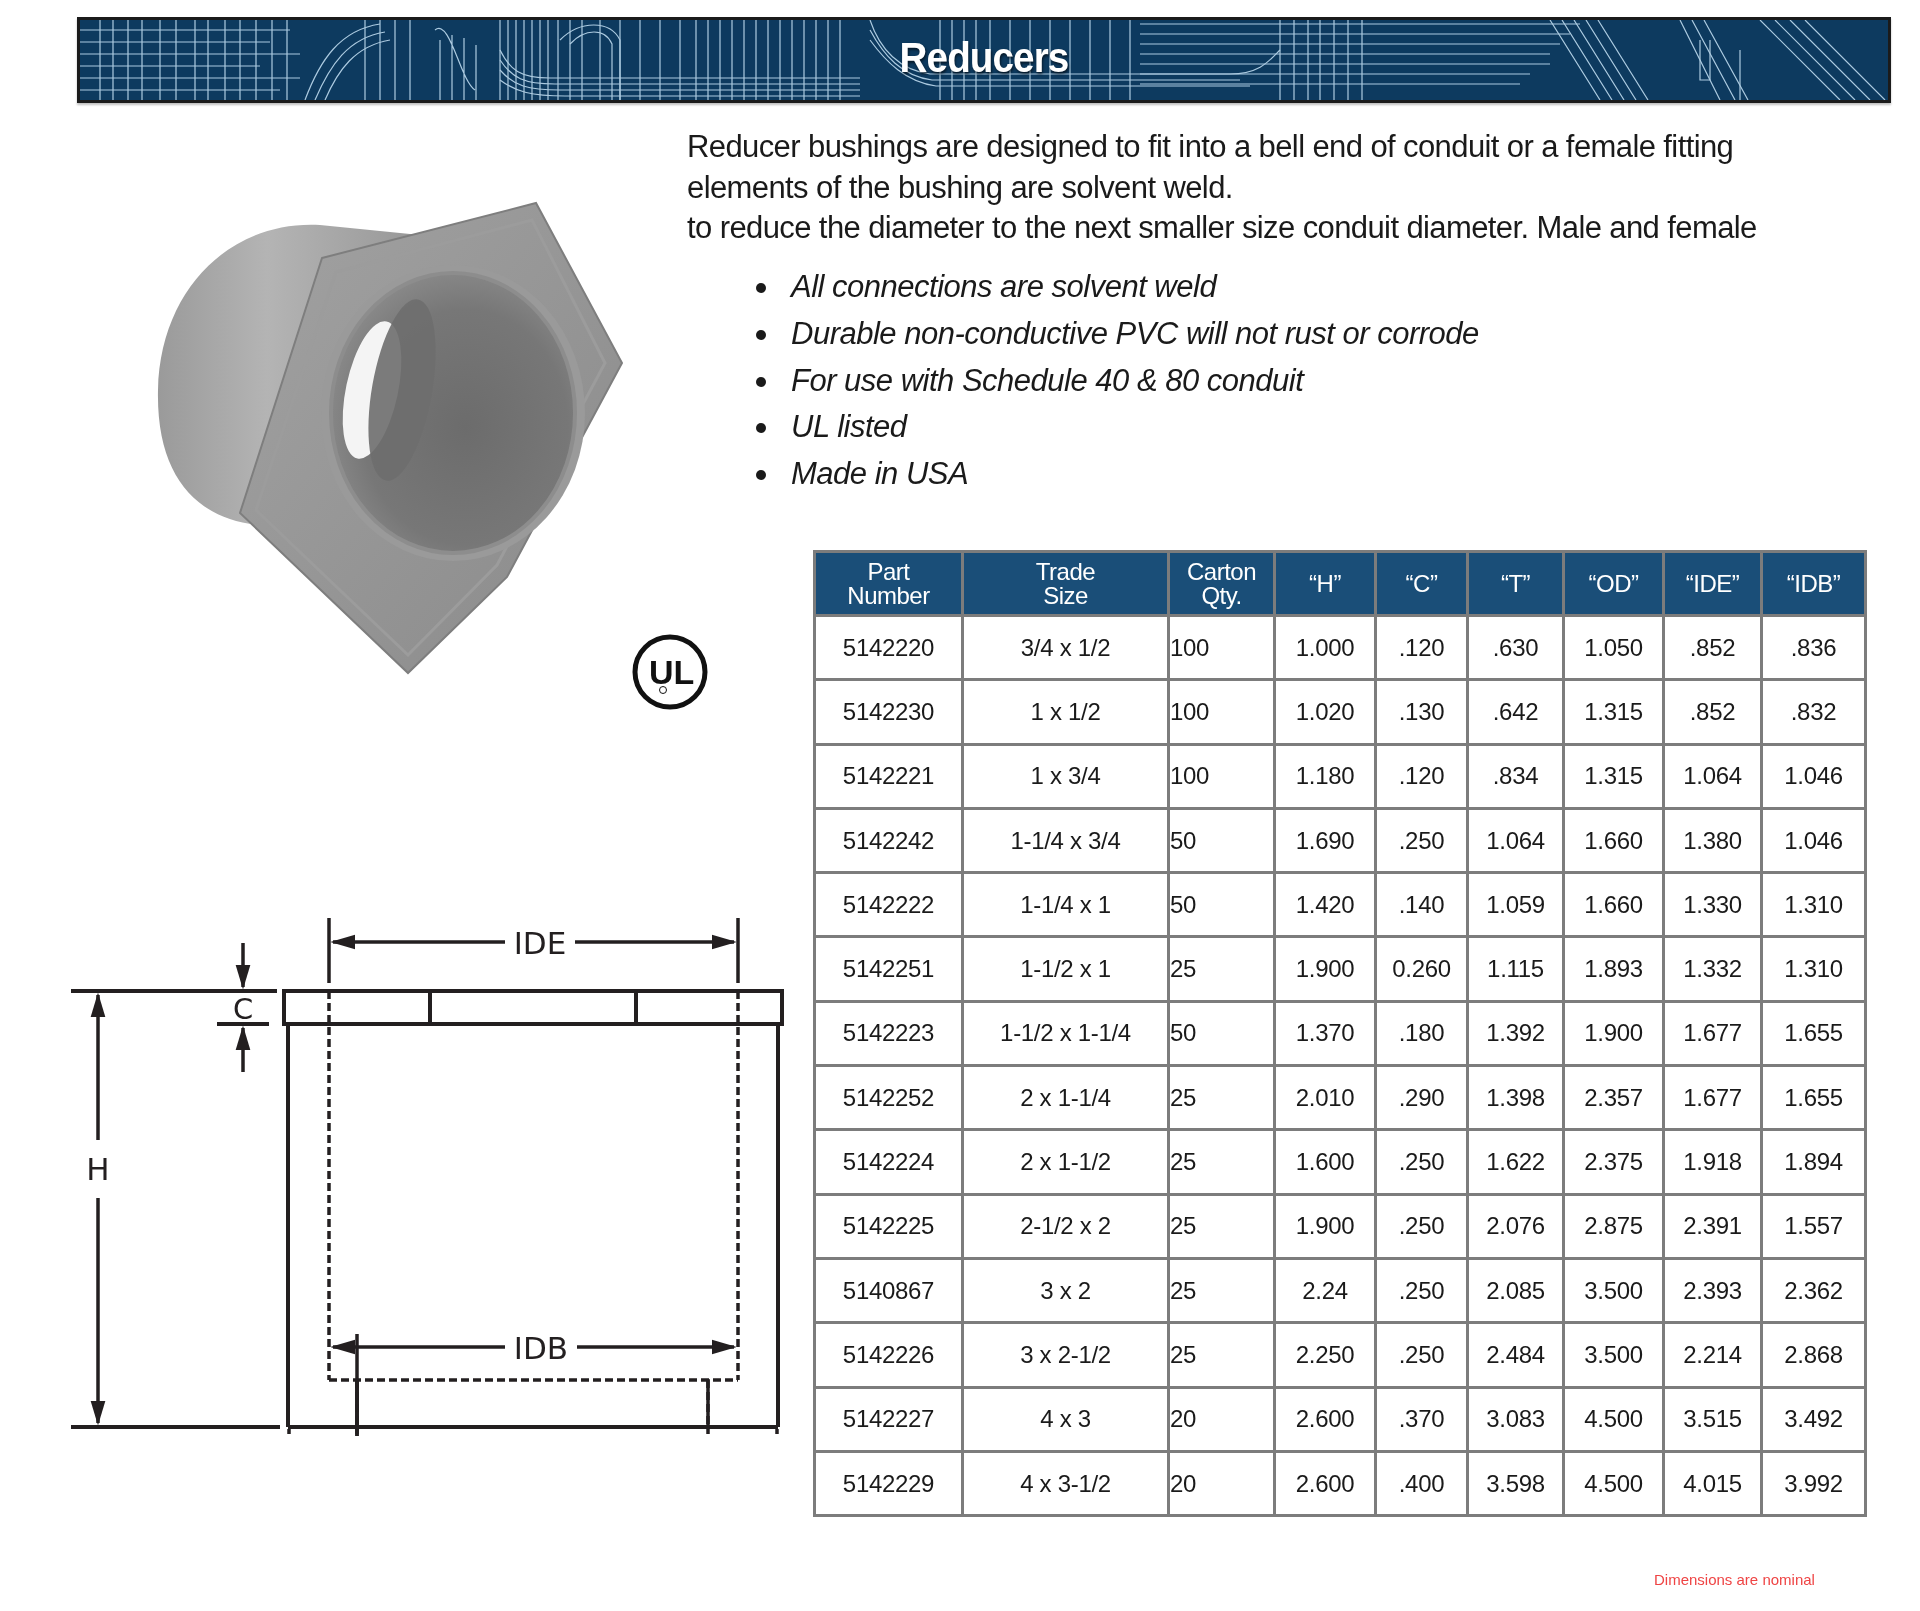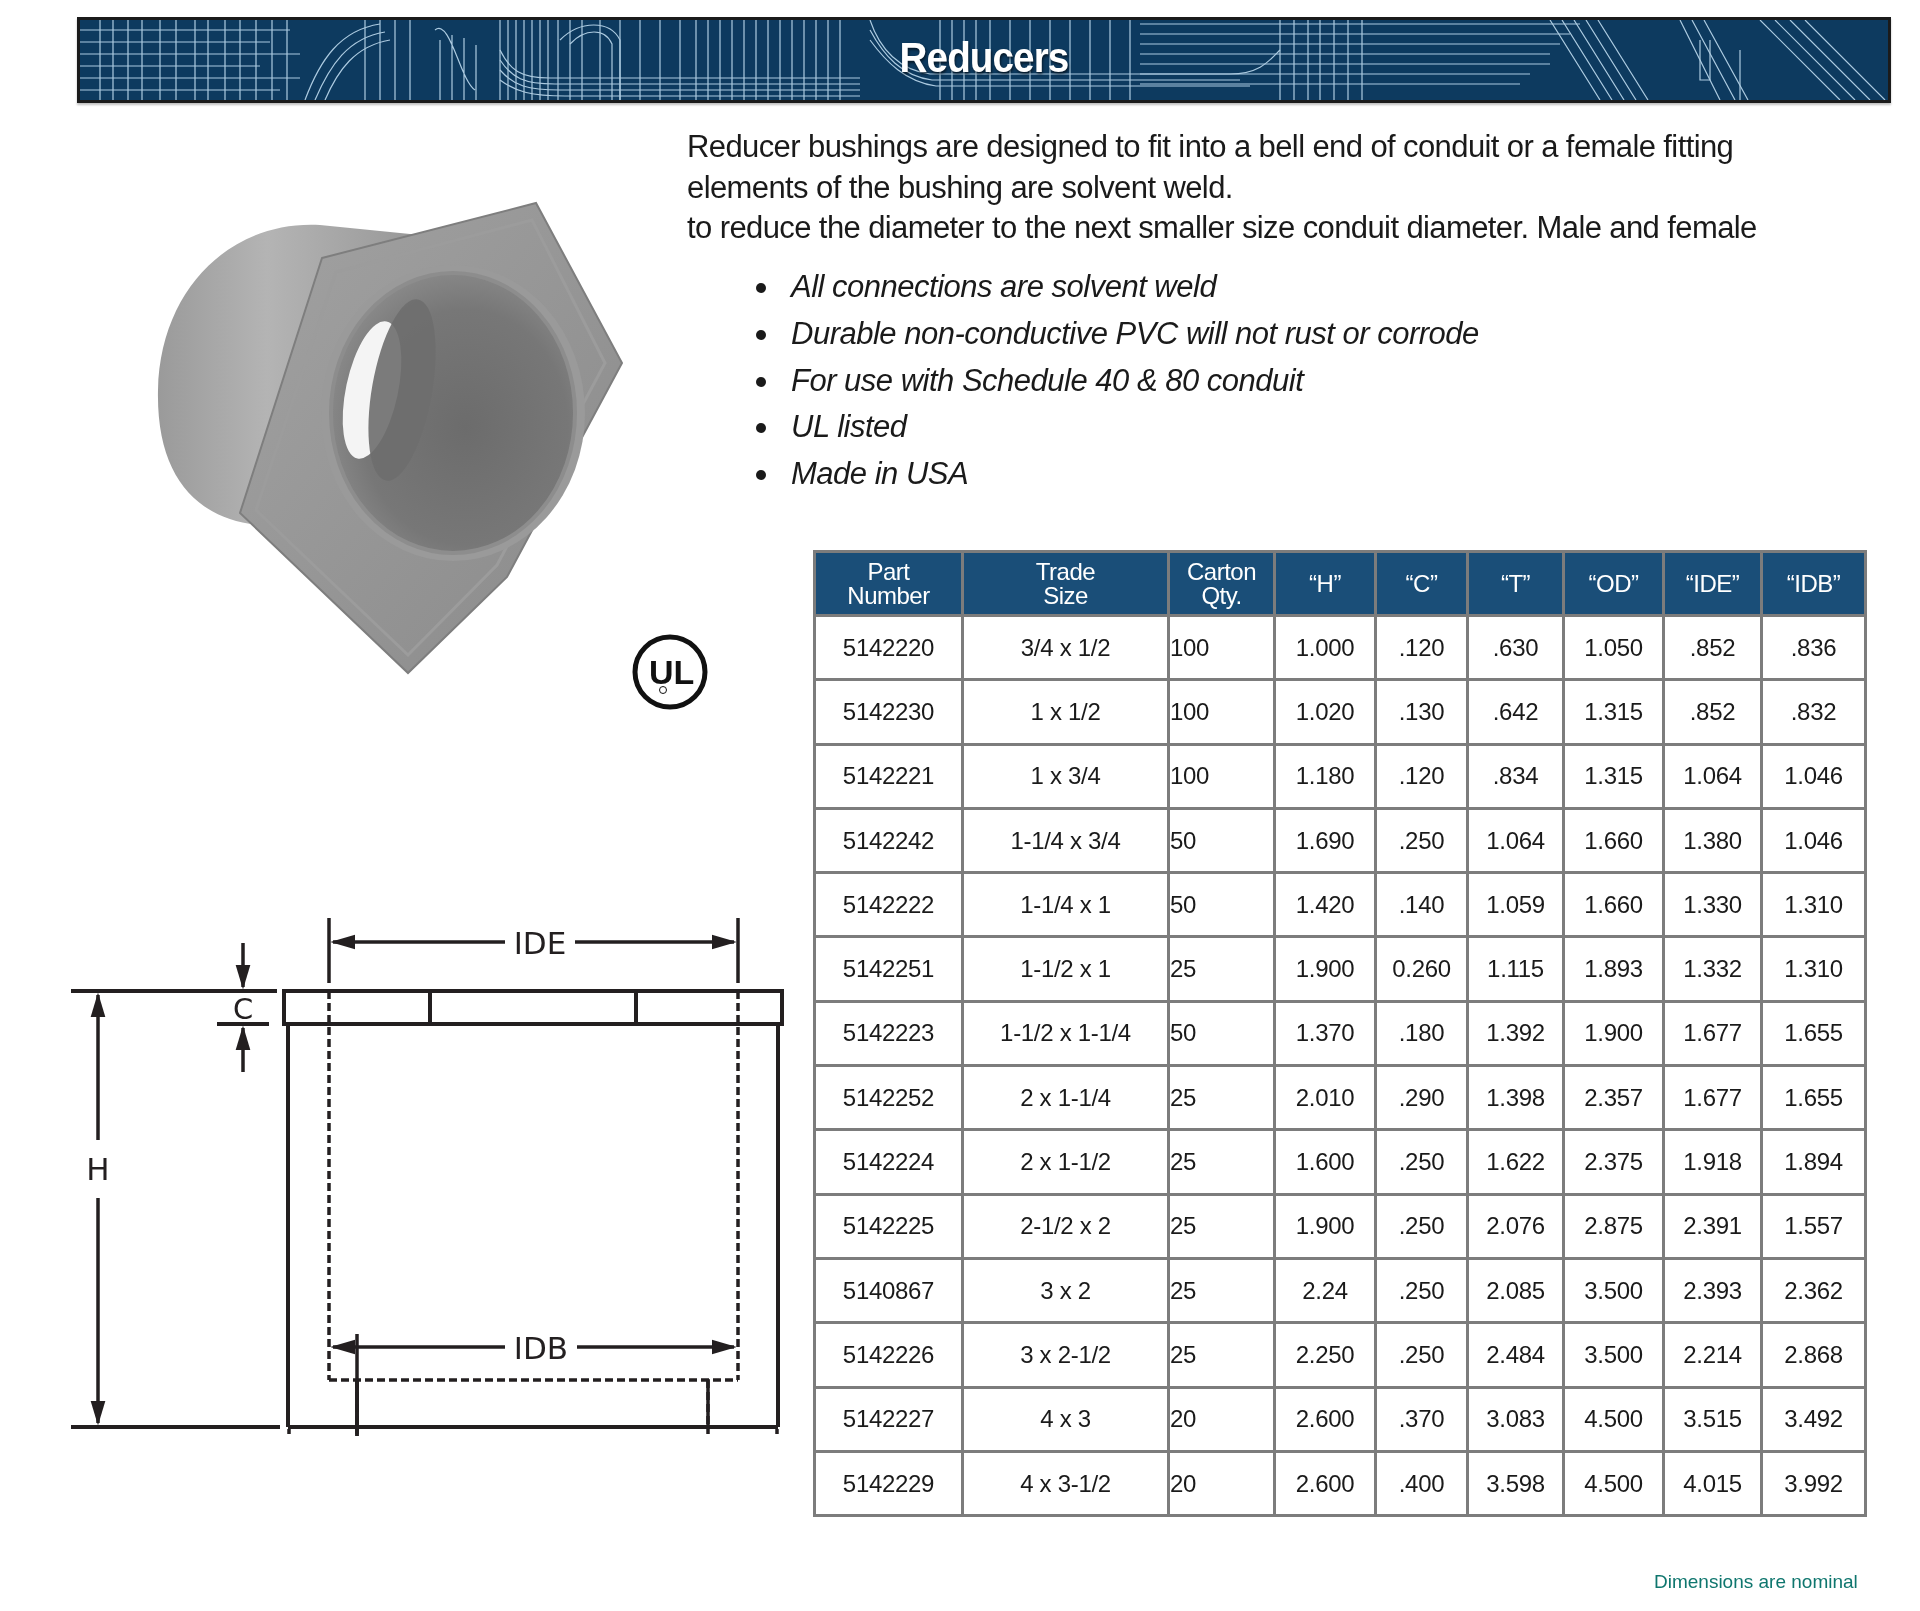--- a/index.html
+++ b/index.html
@@ -64,21 +64,21 @@
     background: #1a4e78; color: #ffffff; font-weight: normal;
     font-size: 24px; line-height: 24px; height: 61px; letter-spacing: -0.5px;
   }
   .spec-table td {
     background: #ffffff; color: #1a1a1a; font-size: 24px; height: 61.3px;
     letter-spacing: -0.3px; white-space: nowrap;
   }
   .spec-table td.qty { text-align: left; padding-right: 28px; }
 
   .footnote {
-    left: 1654px; top: 1571px; font-size: 19px; color: #0f766e; white-space: nowrap;
+    left: 1654px; top: 1571px; font-size: 15px; color: #ef4444; white-space: nowrap;
   }
 </style>
 </head>
 <body>
 
 <div class="abs banner">
   <svg width="1808" height="80" viewBox="0 0 1808 80">
     <g stroke="#c8e4f7" stroke-width="1.2" fill="none" opacity="0.85">
 
       <path d="M0 10 H210 M0 22 H190 M0 34 H220 M0 46 H180 M0 58 H220 M0 70 H200"></path>

